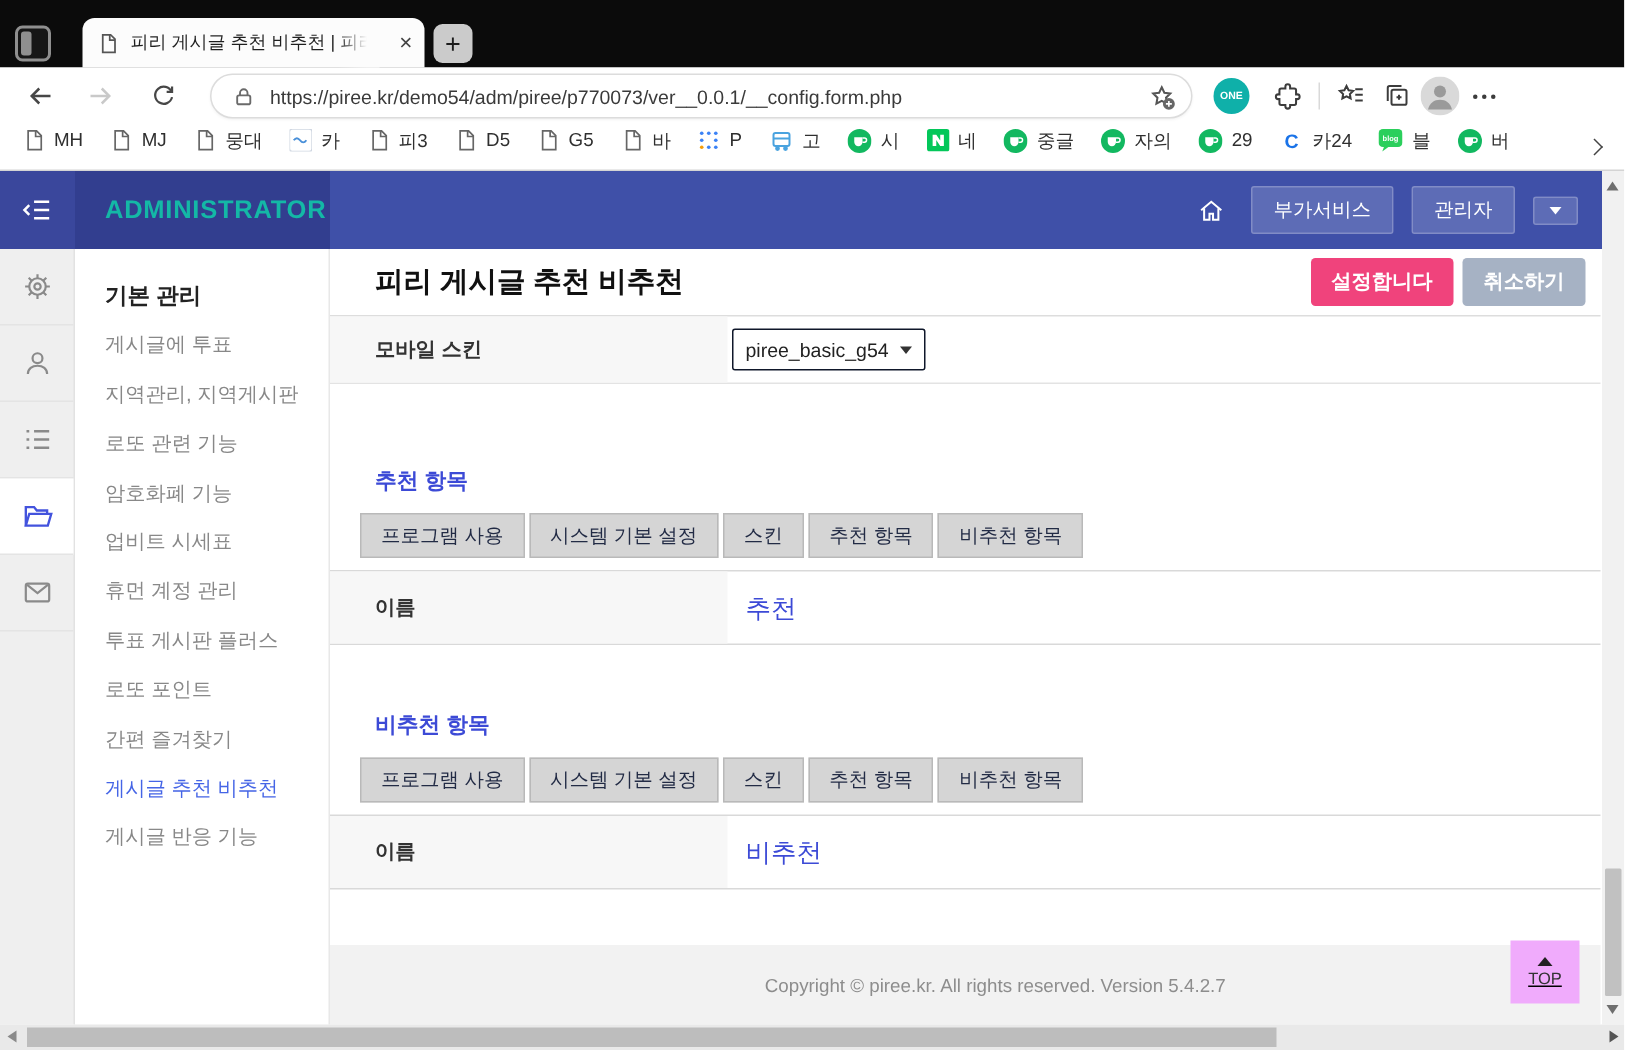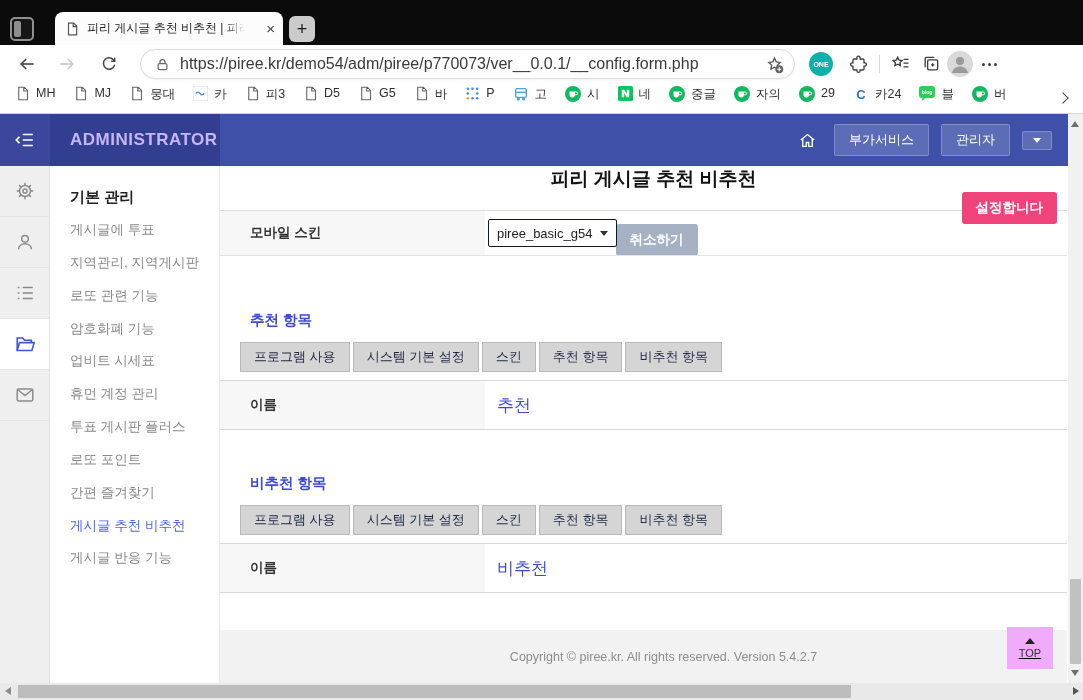--- a/index.html
+++ b/index.html
@@ -15,39 +15,39 @@
   .tab-t { font-size:12px; color:#1f1f1f; white-space:nowrap; overflow:hidden; max-width:168px; margin-left:8px; position:relative; }
   .tfade { position:absolute; right:30px; top:0; width:28px; height:33px; background:linear-gradient(to right, rgba(252,252,252,0), #fcfcfc 70%); }
   .tclose { margin-left:auto; font-size:15px; color:#444; line-height:1; position:relative; }
   .newtab { position:absolute; left:289px; top:16px; width:26px; height:26px; border-radius:6px; background:#cbcbcb; color:#1b1b1b; font-size:18px; display:flex; align-items:center; justify-content:center; }
 
   
   .toolbar { position:absolute; top:45px; left:0; width:1083px; height:38px; background:#fff; display:flex; align-items:center; }
   .navbtn { width:30px; height:30px; display:flex; align-items:center; justify-content:center; }
   .nb-back { margin-left:12px; } .nb-fwd { margin-left:10px; } .nb-ref { margin-left:12px; }
   .addr { margin-left:16px; width:655px; height:30px; background:#fff; border:1px solid #dcdcdc; border-radius:15px; display:flex; align-items:center; padding:0 10px 0 14px; box-shadow:0 1px 2px rgba(0,0,0,0.05); }
-  .url { font-size:16px; color:#3a3a3a; margin-left:10px; white-space:nowrap; overflow:hidden; flex:1; }
+  .url { font-size:13px; color:#3a3a3a; margin-left:10px; white-space:nowrap; overflow:hidden; flex:1; }
   .ext-one { width:24px; height:24px; border-radius:50%; background:#0fb0a9; color:#fff; font-size:7px; font-weight:bold; display:flex; align-items:center; justify-content:center; margin-left:14px; }
   .tsep { width:1px; height:18px; background:#d9d9d9; margin:0 6px; }
   .avatar { width:28px; height:28px; display:flex; align-items:center; justify-content:center; }
   .moredots { display:flex; gap:3px; }
   .moredots i { width:3px; height:3px; border-radius:50%; background:#3c3c3c; }
 
   
   .bmbar { position:absolute; top:83px; left:0; width:1083px; height:31px; background:#fff; border-bottom:1px solid #d4d4d4; display:flex; align-items:center; padding:0 6px; }
   .bm { display:flex; align-items:flex-start; gap:6px; padding:0 9px; height:24px; border-radius:4px; }
   .bm span { font-size:12.5px; color:#2f2f2f; white-space:nowrap; }
   .bm-chevron { margin-left:auto; margin-right:10px; width:8px; height:8px; border-right:1.8px solid #444; border-top:1.8px solid #444; transform:rotate(45deg); }
 
   
   .viewport { position:absolute; top:114px; left:0; width:1068px; height:569px; background:#fff; }
 
   .topbar { position:absolute; top:0; left:0; width:1068px; height:52px; background:#3f50a8; display:flex; align-items:center; }
   .collapse { width:50px; height:52px; background:#3a479c; display:flex; align-items:center; justify-content:center; }
-  .brand { width:170px; height:52px; background:#323e8f; color:#c4b5fd; font-size:17px; font-weight:bold; letter-spacing:0.5px; display:flex; align-items:center; padding-left:20px; }
+  .brand { width:170px; height:52px; background:#323e8f; color:#14b8a6; font-size:17px; font-weight:bold; letter-spacing:0.5px; display:flex; align-items:center; padding-left:20px; }
   .topbar-right { margin-left:auto; display:flex; align-items:center; gap:12px; padding-right:16px; }
   .tbtn { background:rgba(255,255,255,0.16); border:1px solid rgba(255,255,255,0.22); border-radius:2px; color:#fff; font-size:13px; padding:6px 14px; }
   .caretbtn { padding:6px 10px; display:flex; align-items:center; }
   .caret-down { width:0; height:0; border-left:4.5px solid transparent; border-right:4.5px solid transparent; border-top:5.5px solid #fff; display:inline-block; }
   .homewrap { width:30px; display:flex; justify-content:center; }
 
   .adminbody { position:absolute; top:52px; left:0; width:1068px; height:517px; display:flex; }
 
   
   .rail { width:50px; background:#efefef; border-right:1px solid #e2e2e2; }
@@ -55,21 +55,21 @@
   .railcell.active { background:#fff; border-bottom:1px solid #e4e4e4; }
 
   
   .sidenav { width:170px; background:#fff; border-right:1px solid #e8e8e8; padding:22px 0 0 20px; }
   .sec { font-size:15px; font-weight:bold; color:#222; margin-bottom:16px; }
   .snav-item { font-size:13.5px; color:#888; margin-bottom:18px; line-height:1.1; }
   .snav-item.active { color:#4565e6; }
 
   
   .main { width:847px; display:flex; flex-direction:column; }
-  .pagehead { height:45px; border-bottom:1px solid #ddd; display:flex; align-items:center; padding:0 10px 0 30px;flex-direction:column; }
+  .pagehead { height:45px; border-bottom:1px solid #ddd; display:flex; align-items:center; padding:0 10px 0 30px; }
   .pagehead h1 { font-size:19px; font-weight:bold; color:#111; }
   .btn { border-radius:3px; color:#fff; font-size:13.5px; font-weight:bold; padding:7px 14px; }
   .btn.pink { background:#f0437c; margin-left:auto; }
   .btn.gray { background:#a6b2c4; margin-left:6px; }
 
   .formrow { height:45px; border-bottom:1px solid #e3e3e3; display:flex; }
   .flabel { width:265px; background:#f7f7f7; font-size:13.5px; font-weight:bold; color:#333; display:flex; align-items:center; padding-left:30px; }
   .fval { flex:1; display:flex; align-items:center; padding-left:3px; }
   .select { border:1px solid #0f172a; border-radius:2px; background:#fff; height:28px; display:flex; align-items:center; gap:8px; padding:0 8px; font-size:13px; color:#222; }
   .caret-dark { width:0; height:0; border-left:4px solid transparent; border-right:4px solid transparent; border-top:5px solid #333; }

